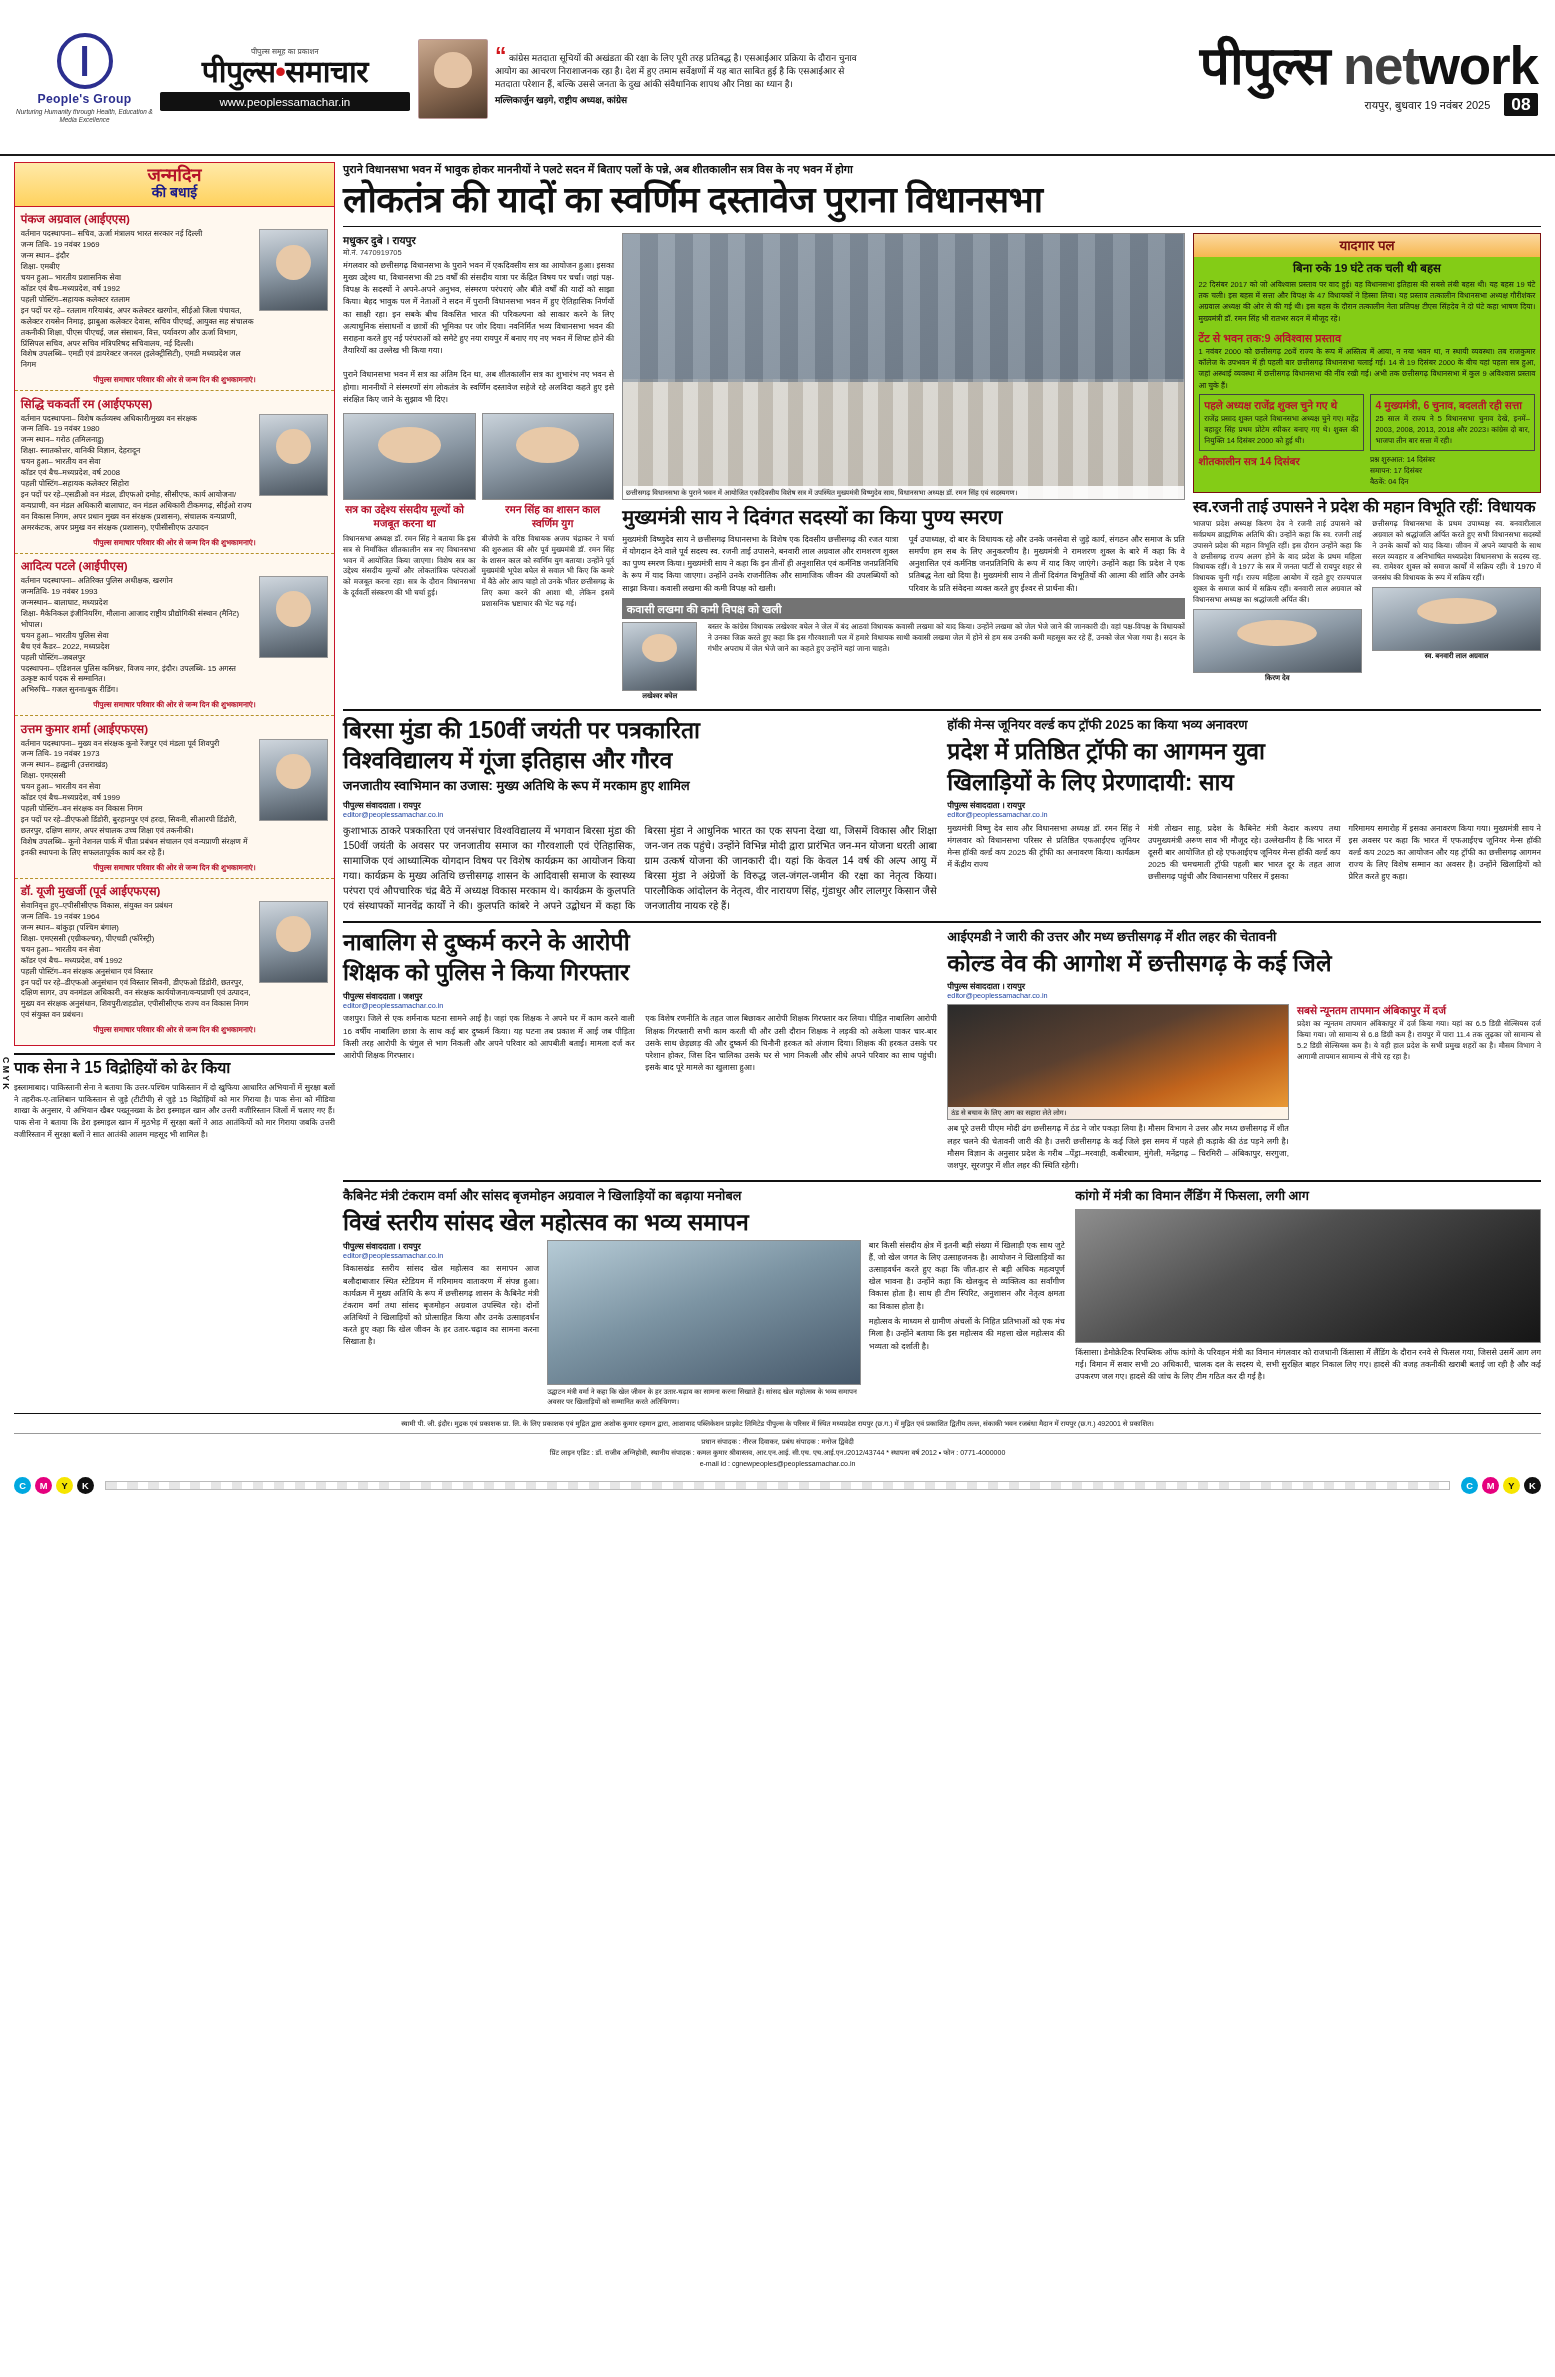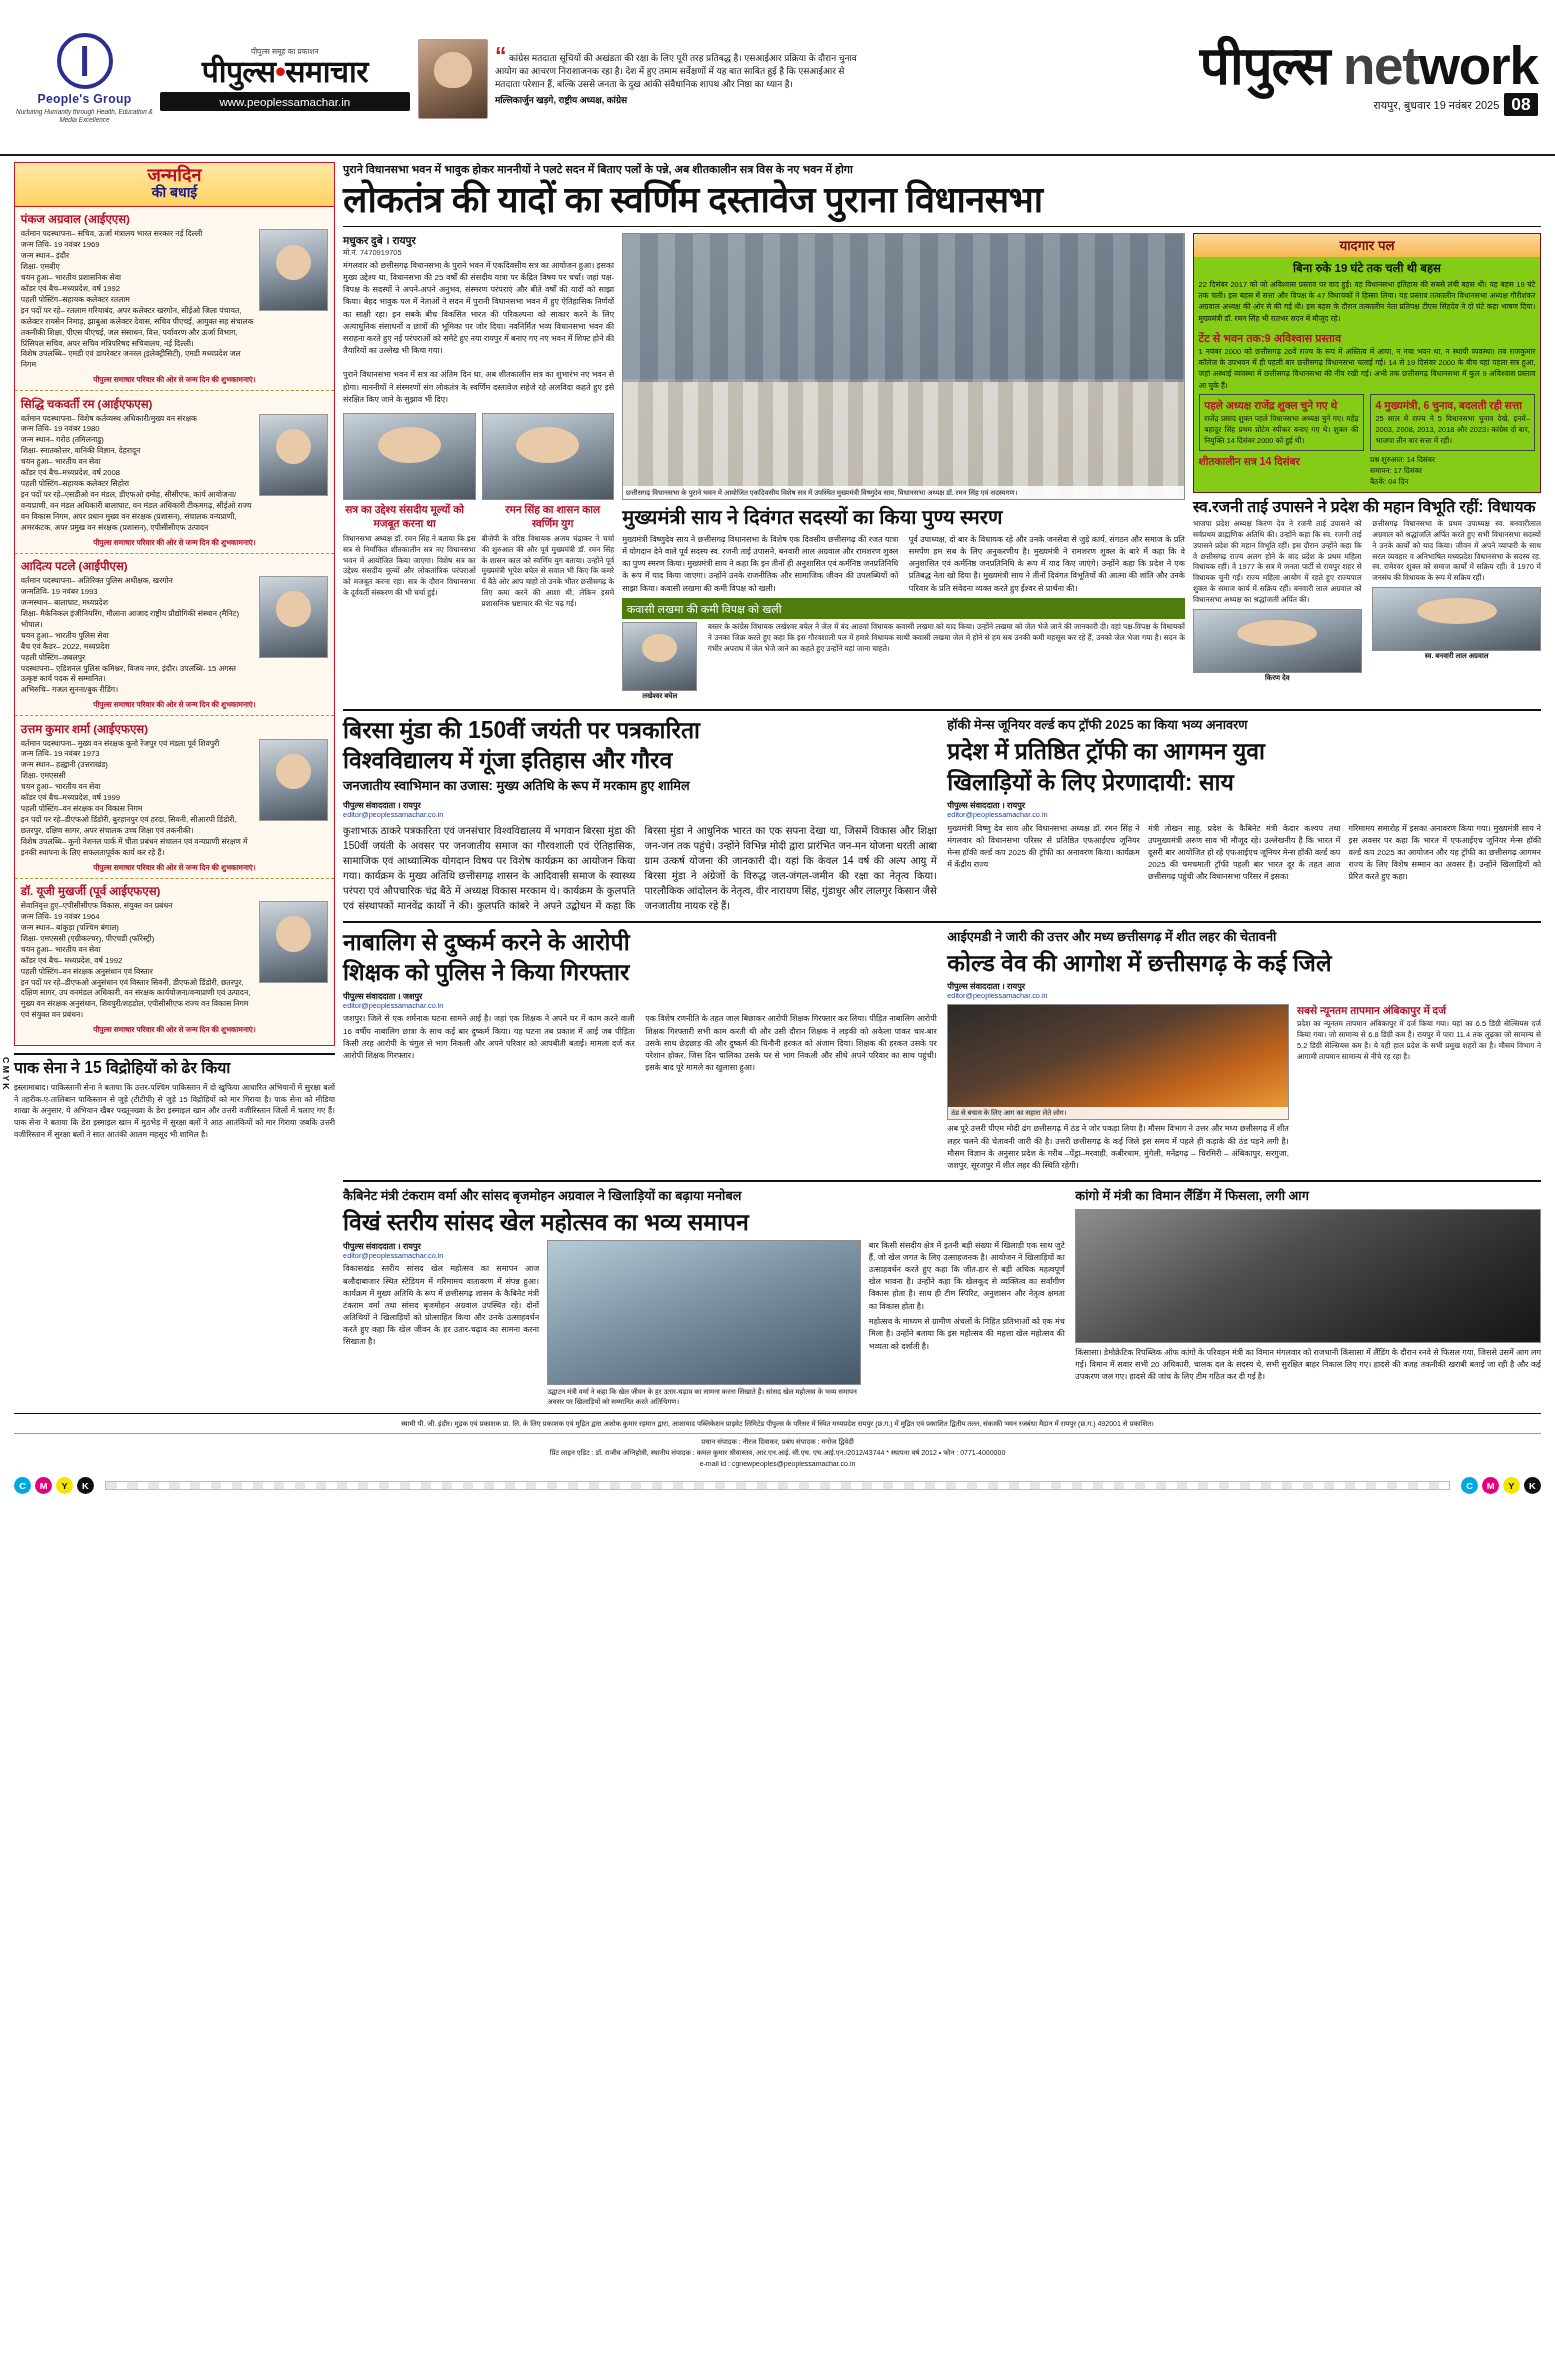--- a/index.html
+++ b/index.html
@@ -72,21 +72,21 @@
   }
   .khadge-quote {
     font-size: 9px; line-height: 1.45; color:#111; padding-left: 7px;
     position: relative;
   }
   .qmark { color:#d1171c; font-size:23px; font-weight:bold; line-height:0.6; vertical-align:-3.5px;}
   .network-block { margin-left:auto; text-align:right; padding-right: 2.3px;}
   .network-title { font-size: 53px; font-weight: bold; line-height: .95; letter-spacing: -1.2px;}
   .network-title .net { color:#404040; }
   .network-meta {
-    margin-top: 1px; font-size: 11px; display:flex; align-items:center; justify-content:flex-end; gap:5px;
+    margin-top: 1px; font-size: 11px; display:flex; align-items:center; justify-content:flex-end; gap:14px;
   }
   .page-num {
     background:#111; color:#fff; font-size:17.4px; font-weight:bold;
     padding: 1.2px 7px; border-radius:1.7px;
   }
 
   
   .body-area { display:flex; padding: 5.8px 14px 0 14px; }
   .col-left { width: 321px; flex:none; }
   .col-main { flex: 1; padding-left: 8.1px; }
@@ -188,21 +188,21 @@
   .yaadgar .sec-title { font-size: 11px; font-weight: bold; color:#b5122a; padding: 2.3px 4.6px 1.2px 4.6px;}
 
   .sub-head {
     font-size: 20px; font-weight:bold; line-height:1.2; margin: 5.8px 0 4.6px 0;
   }
   .sub-head-sm {
     font-size: 15.7px; font-weight:bold; line-height:1.22; margin: 3.5px 0 3.5px 0;
   }
 
   .redbar {
-    background:#4d7c0f; color:#fff; font-size:11px; font-weight:normal;
+    background:#737373; color:#fff; font-size:11px; font-weight:bold;
     padding: 2.9px 4.6px; margin: 3.5px 0;
   }
 
   .mini-box { border: 0.9px solid #444; padding: 3.5px 4.6px; }
   .grid2 { display:grid; grid-template-columns: 1fr 1fr; gap: 5.8px; }
   .cell-title { font-size: 10.5px; font-weight: bold; color:#b5122a; line-height:1.25; margin-bottom:2.3px;}
   .cell-text { font-size: 7.4px; line-height: 1.45; text-align: justify;}
 
   .sec-divider { border-top: 2.9px solid #111; margin: 8.1px 0 5.8px 0;}
 

